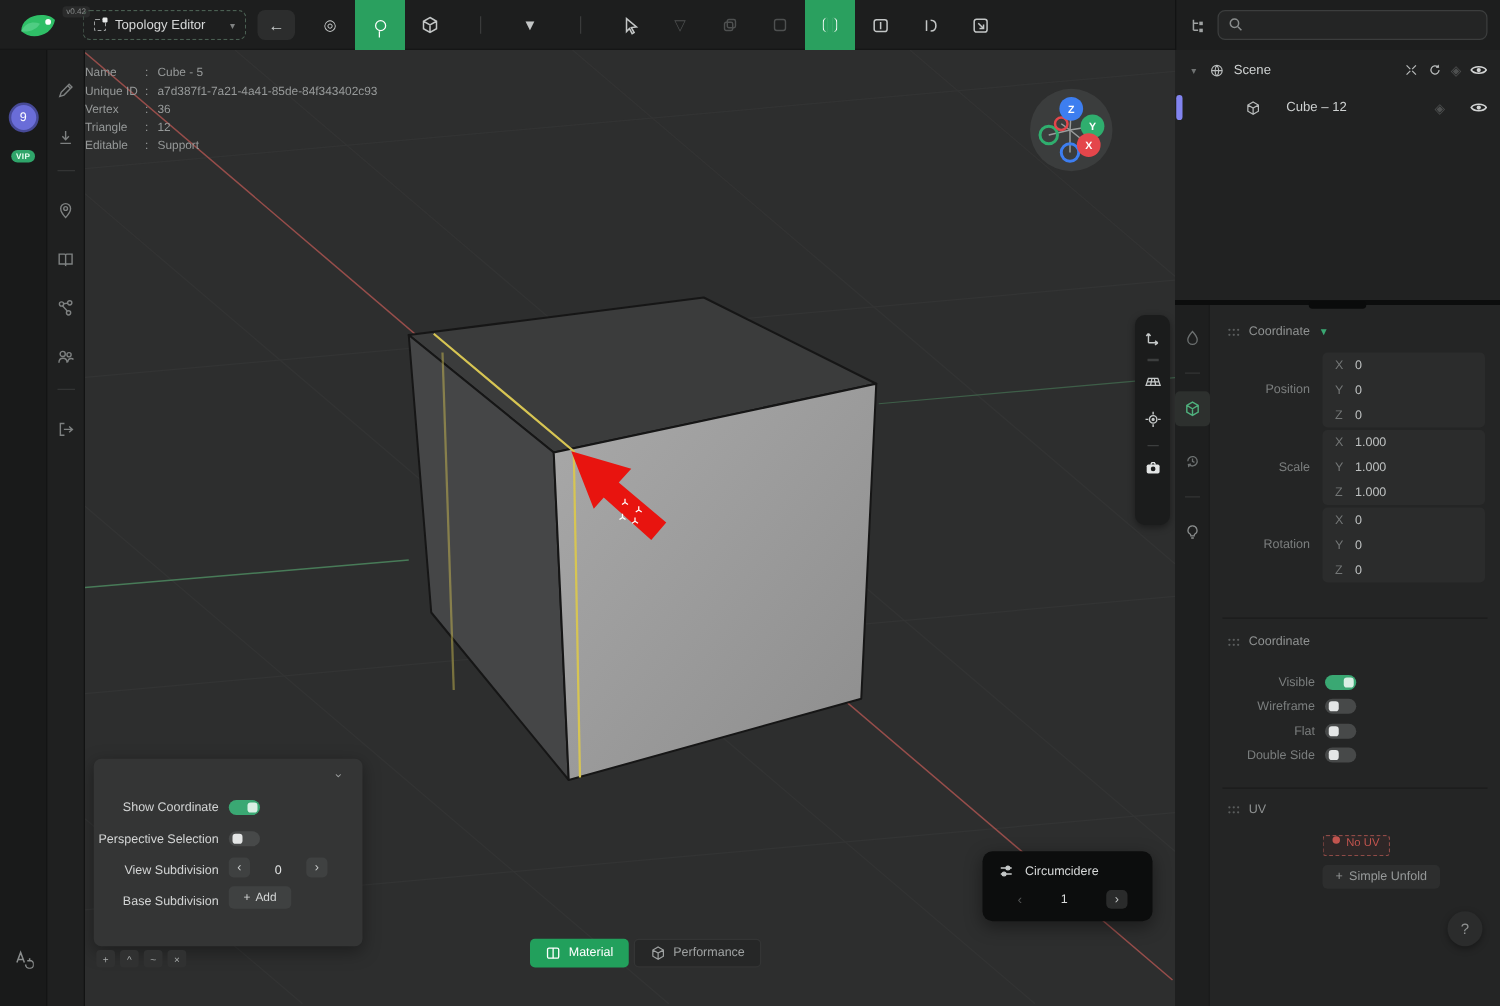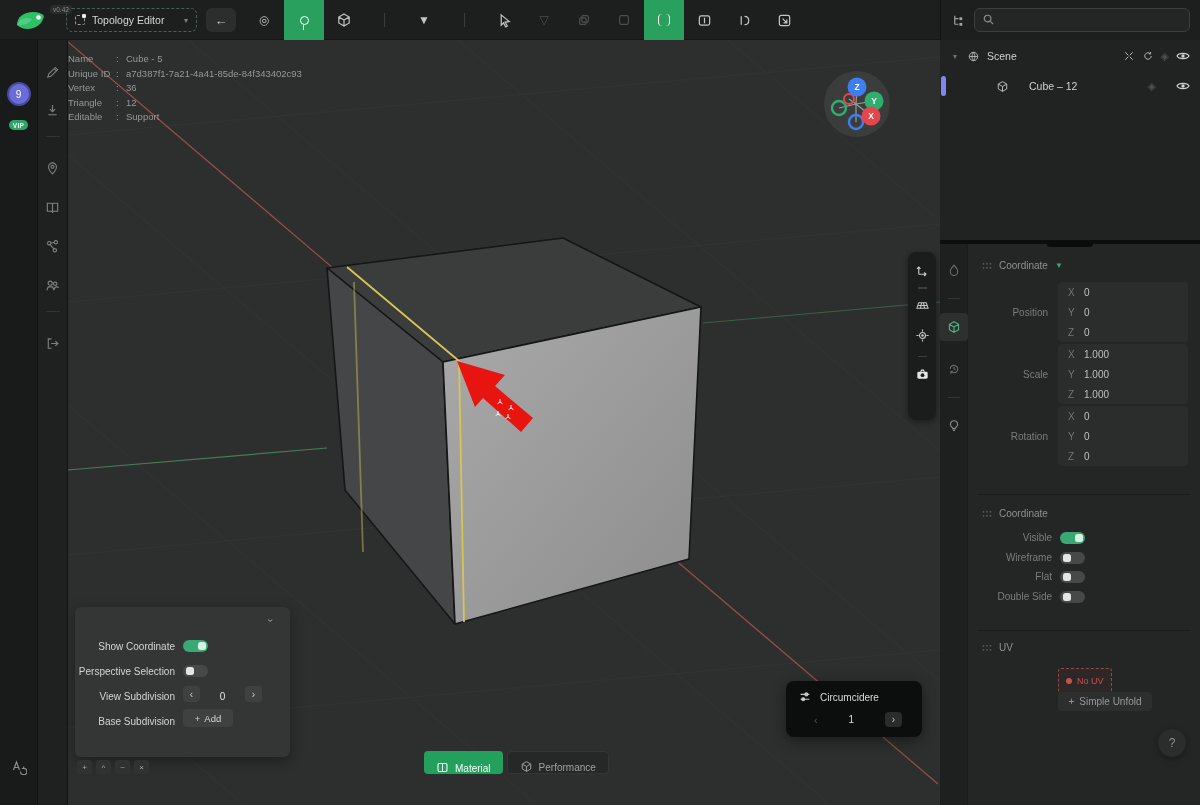--- a/index.html
+++ b/index.html
@@ -65,21 +65,21 @@
   .tgl.on{background:#3aa873;}
   .tgl.on .knob{left:auto;right:2.5px;background:#d9efe4;}
   .stp-btn{width:17px;height:16px;border-radius:4px;background:#3f4141;color:#c9cccc;font-size:10px;display:flex;align-items:center;justify-content:center;cursor:pointer;flex:none;}
   .tp-val{width:45px;text-align:center;color:#e3e5e5;}
   .add-btn{width:50px;height:18px;border-radius:4px;background:#3f4141;color:#d5d7d7;display:flex;align-items:center;justify-content:center;gap:4px;cursor:pointer;font-size:9.5px;}
   .mini-btns{position:absolute;left:9px;top:720px;display:flex;gap:4px;}
   .mini-btns span{width:15px;height:14px;background:#303131;border-radius:3px;color:#a9acac;font-size:8px;display:flex;align-items:center;justify-content:center;cursor:pointer;}
 
   
   .vtabs{position:absolute;left:356px;top:711px;display:flex;gap:4px;}
-  .vtab{height:23px;border-radius:4px;display:flex;align-items:flex-end;gap:6px;padding:0 12px;font-size:10px;cursor:pointer;}
+  .vtab{height:23px;border-radius:4px;display:flex;align-items:center;gap:6px;padding:0 12px;font-size:10px;cursor:pointer;}
   .vtab.act{background:#22a05c;color:#fff;}
   .vtab.inact{background:#262727;color:#9fa2a2;border:1px solid #343535;}
 
   
   .circ{position:absolute;left:718px;top:641px;width:136px;height:56px;background:#0c0d0d;border-radius:8px;box-shadow:0 4px 14px rgba(0,0,0,.4);}
   .circ-head{display:flex;align-items:center;gap:8px;padding:9px 0 0 12px;color:#d8dada;font-size:10px;}
   .circ-row{display:flex;align-items:center;margin-top:8px;padding:0 14px;}
   .circ-dec{color:#545656;font-size:11px;margin-left:14px;cursor:pointer;}
   .circ-val{flex:1;text-align:center;color:#d8dada;font-size:10px;}
   .circ-inc{width:17px;height:15px;background:#2a2b2b;border-radius:4px;color:#c0c3c3;font-size:10px;display:flex;align-items:center;justify-content:center;cursor:pointer;margin-right:6px;}
@@ -108,23 +108,23 @@
   .sec-head{position:absolute;left:0;right:0;display:flex;align-items:center;gap:7px;padding-left:14px;color:#8f9292;}
   .sec-head .tri{color:#3aa873;font-size:8px;}
   .coord-groups{position:absolute;top:38px;left:0;right:0;display:flex;flex-direction:column;gap:2px;}
   .cg{position:relative;margin-left:90px;width:130px;background:#2b2c2c;border-radius:4px;}
   .cg .glabel{position:absolute;left:-96px;width:86px;text-align:right;top:50%;transform:translateY(-50%);color:#7b7e7e;}
   .cg-row{height:20px;display:flex;align-items:center;cursor:text;}
   .cg-row .ax{width:16px;margin-left:10px;color:#737676;}
   .cg-row .val{color:#bec1c1;}
   .pdiv{position:absolute;left:10px;right:10px;height:1px;background:#1a1b1b;}
   .vis-rows{position:absolute;top:288px;left:0;right:0;}
-  .vrow{height:19.5px;display:flex;align-items:flex-start;}
+  .vrow{height:19.5px;display:flex;align-items:flex-end;}
   .vrow .vl{width:84px;text-align:right;margin-right:8px;color:#7b7e7e;}
-  .uv-badge{position:absolute;top:424px;left:90px;height:17px;border:1px dashed #8f4b47;border-radius:3px;display:flex;align-items:center;gap:5px;padding:12px 7px;color:#c2544e;font-size:9px;background:rgba(178,74,70,.07);}
+  .uv-badge{position:absolute;top:424px;left:90px;height:17px;border:1px dashed #8f4b47;border-radius:3px;display:flex;align-items:flex-start;gap:5px;padding:0 7px;color:#c2544e;font-size:9px;background:rgba(178,74,70,.07);}
   .uv-dot{width:6px;height:6px;border-radius:50%;background:#c2544e;}
   .uv-btn{position:absolute;top:448px;left:90px;width:94px;height:19px;background:#2d2e2e;border-radius:4px;display:flex;align-items:center;justify-content:center;gap:5px;color:#969999;cursor:pointer;}
   .help-btn{position:absolute;right:14px;bottom:48px;width:28px;height:28px;border-radius:50%;background:#2b2c2c;color:#8f9292;font-size:12px;display:flex;align-items:center;justify-content:center;cursor:pointer;box-shadow:0 2px 6px rgba(0,0,0,.35);}
 </style>
 </head>
 <body>
 
 <div class="app">
 
   <header class="topbar">

